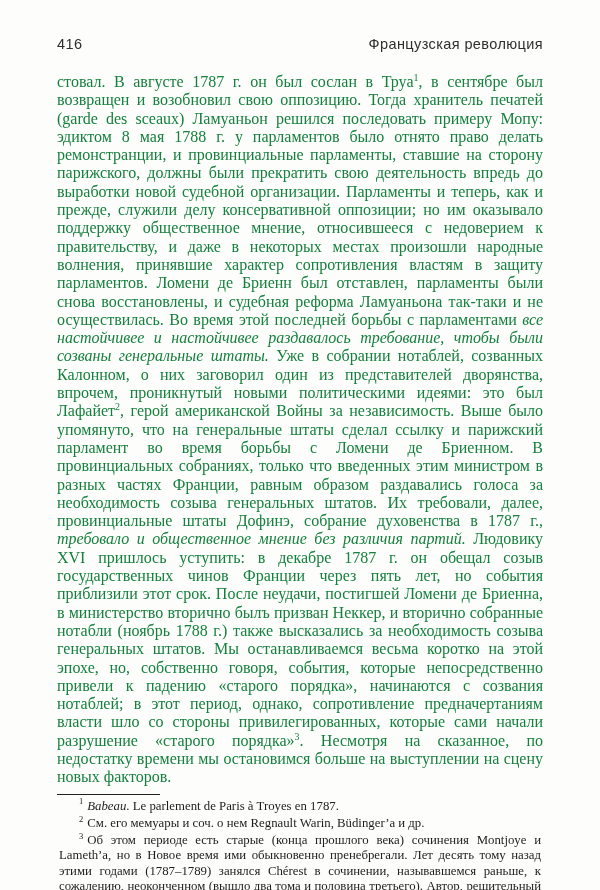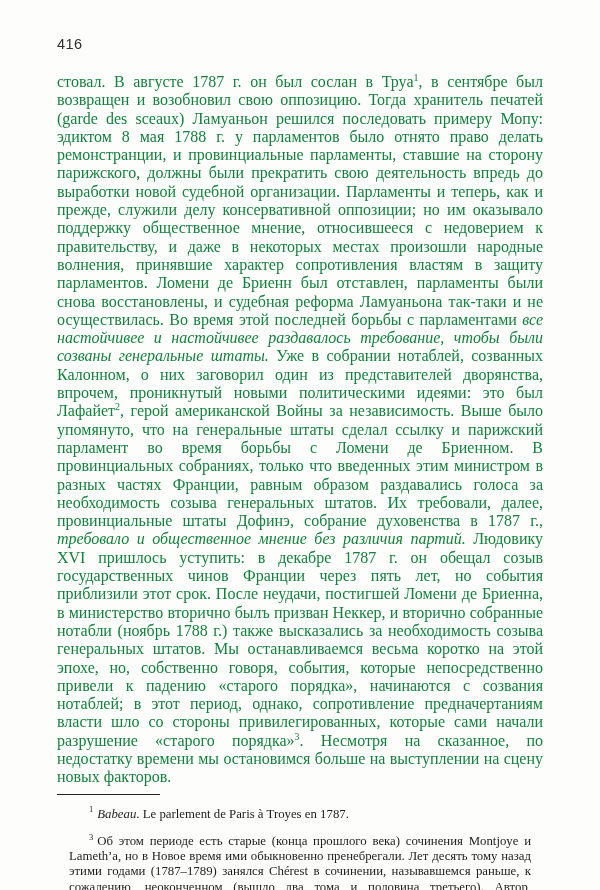--- a/index.html
+++ b/index.html
@@ -38,40 +38,42 @@
     vertical-align: super;
     line-height: 0;
   }
   .fn-rule {
     width: 103px;
     border: 0;
     border-top: 1.6px solid #222;
     margin: 7px 0 4px 0;
   }
   .footnotes p {
-    margin: 12px;
+    margin: 2px;
     font-size: 12.8px;
     line-height: 15.3px;
     text-align: justify;
     text-indent: 20px;
     color: #1d1d1d;
   }
   .footnotes .sup { font-size: 8.5px; padding-right: 4px; }
 </style>
 </head>
 <body>
 
 <div class="page">
 
   <div class="running-head">
     <span>416</span>
+    <span>Французская революция</span>
   </div>
 
   <p class="body-text"><span>стовал. В августе 1787 г. он был сослан в Труа</span><span class="sup">1</span><span>, в сентябре был возвращен и возобновил свою оппозицию. Тогда хранитель печатей (garde des sceaux) Ламуаньон решился последовать примеру Мопу: эдиктом 8 мая 1788 г. у парламентов было отнято право делать ремонстранции, и провинциальные парламенты, ставшие на сторону парижского, должны были прекратить свою деятельность впредь до выработки новой судебной организации. Парламенты и теперь, как и прежде, служили делу консервативной оппозиции; но им оказывало поддержку общественное мнение, относившееся с недоверием к правительству, и даже в некоторых местах произошли народные волнения, принявшие характер сопротивления властям в защиту парламентов. Ломени де Бриенн был отставлен, парламенты были снова восстановлены, и судебная реформа Ламуаньона так-таки и не осуществилась. Во время этой последней борьбы с парламентами </span><span class="it">все настойчивее и настойчивее раздавалось требование, чтобы были созваны генеральные штаты.</span><span> Уже в собрании нотаблей, созванных Калонном, о них заговорил один из представителей дворянства, впрочем, проникнутый новыми политическими идеями: это был Лафайет</span><span class="sup">2</span><span>, герой американской Войны за независимость. Выше было упомянуто, что на генеральные штаты сделал ссылку и парижский парламент во время борьбы с Ломени де Бриенном. В провинциальных собраниях, только что введенных этим министром в разных частях Франции, равным образом раздавались голоса за необходимость созыва генеральных штатов. Их требовали, далее, провинциальные штаты Дофинэ, собрание духовенства в 1787 г., </span><span class="it">требовало и общественное мнение без различия партий.</span><span> Людовику XVI пришлось уступить: в декабре 1787 г. он обещал созыв государственных чинов Франции через пять лет, но события приблизили этот срок. После неудачи, постигшей Ломени де Бриенна, в министерство вторично былъ призван Неккер, и вторично собранные нотабли (ноябрь 1788 г.) также высказались за необходимость созыва генеральных штатов. Мы останавливаемся весьма коротко на этой эпохе, но, собственно говоря, события, которые непосредственно привели к падению «старого порядка», начинаются с созвания нотаблей; в этот период, однако, сопротивление предначертаниям власти шло со стороны привилегированных, которые сами начали разрушение «старого порядка»</span><span class="sup">3</span><span>. Несмотря на сказанное, по недостатку времени мы остановимся больше на выступлении на сцену новых факторов.</span></p>
 
   <hr class="fn-rule">
 
   <div class="footnotes">
     <p><span class="sup">1</span><span class="it">Babeau</span><span>. Le parlement de Paris à Troyes en 1787.</span></p>
+    <p><span class="sup">2</span><span>См. его мемуары и соч. о нем Regnault Warin, Büdinger’a и др.</span></p>
     <p><span class="sup">3</span><span>Об этом периоде есть старые (конца прошлого века) сочинения Montjoye и Lameth’a, но в Новое время ими обыкновенно пренебрегали. Лет десять тому назад этими годами (1787–1789) занялся Chérest в сочинении, называвшемся раньше, к сожалению, неоконченном (вышло два тома и половина третьего). Автор, решительный консерватор, как он сам себя аттестует в предисловии, приступал к своему исследованию с предвзятой мыслью, что Франция могла бы преобразоваться легально и мирно, одним прогрессом идей, одной силой вещей,</span></p>
   </div>
 
 </div>
 
 </body></html>

